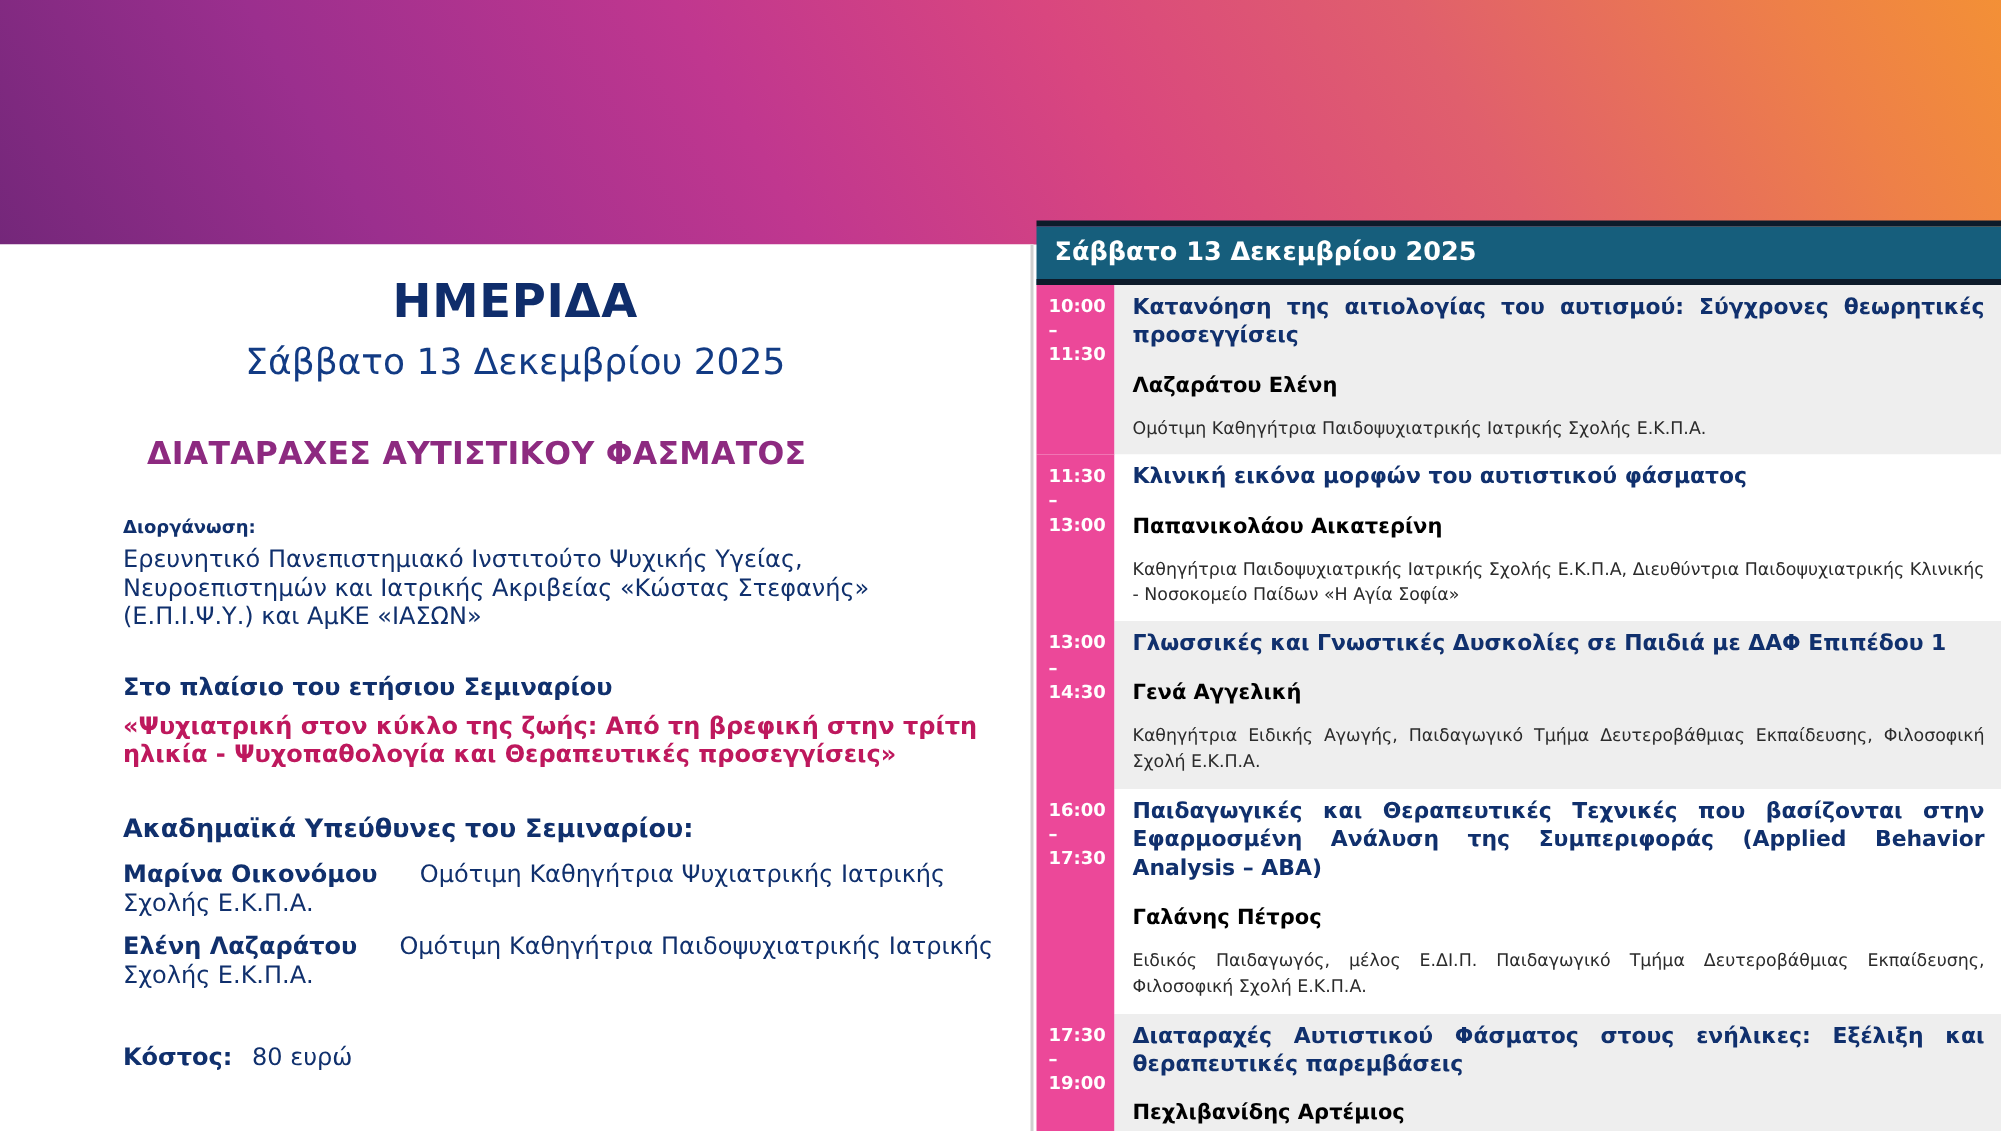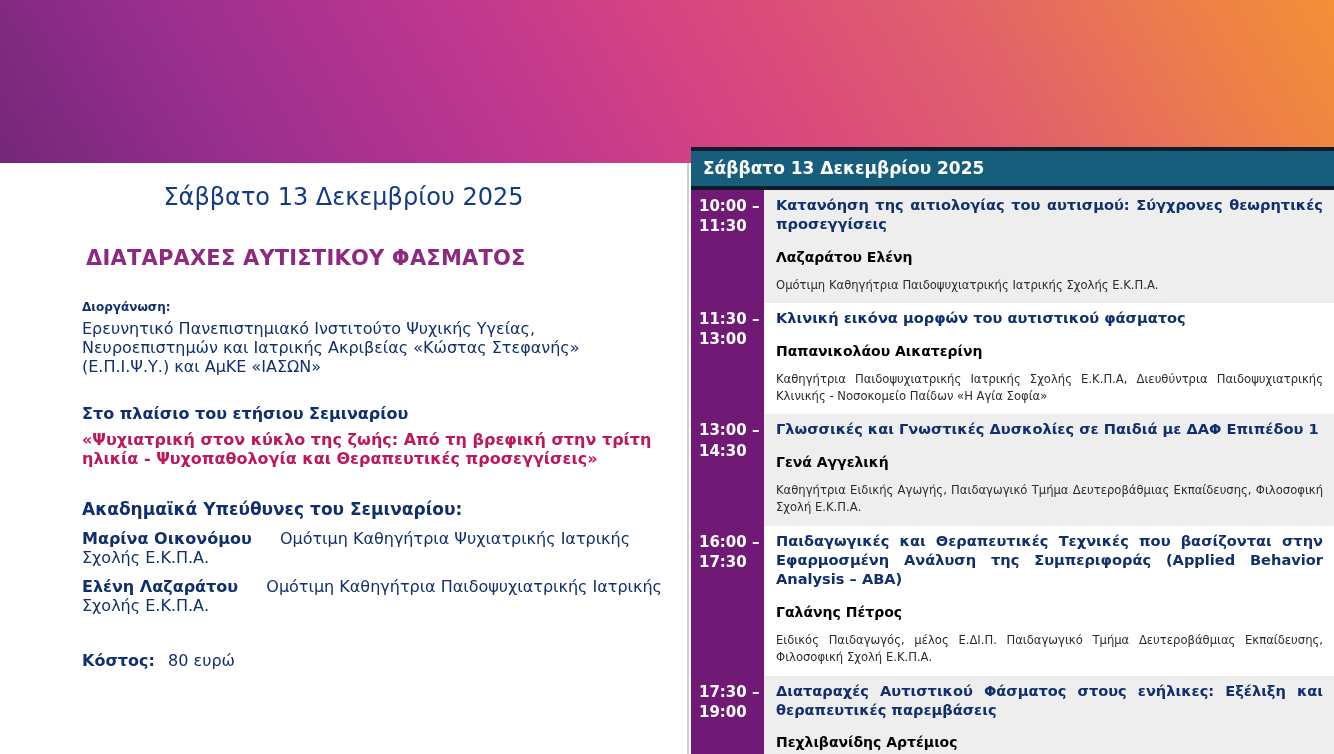--- a/index.html
+++ b/index.html
@@ -64,21 +64,21 @@
     text-align: center;
     margin: 8px 0 0 0;
     padding-right: 60px;
     font-weight: 400;
   }
 
   .section-title {
     color: #8d2a80;
     font-weight: bold;
     font-size: 21px;
-    margin: 35px 0 0 4px;
+    margin: 35px 0 0 16px;
     letter-spacing: 0.2px;
   }
 
   .label-bold {
     color: #10306d;
     font-weight: bold;
     font-size: 12px;
     margin: 30px 0 0 0;
   }
   .body-text {
@@ -149,25 +149,25 @@
   .sched-table {
     width: 100%;
     border-collapse: collapse;
     table-layout: fixed;
   }
   .sched-table td {
     vertical-align: top;
     padding: 0;
   }
   .col-time {
-    width: 73px;
-    background: #701a75;
+    width: 52px;
+    background: #ec4899;
     color: #ffffff;
     font-weight: bold;
-    font-size: 15px;
+    font-size: 12px;
     line-height: 1.35;
     padding: 6px 0 8px 8px !important;
     box-sizing: border-box;
   }
   .col-body {
     padding: 5px 11px 9px 12px !important;
     box-sizing: border-box;
   }
   tr.row-shaded .col-body { background: #eeeeee; }
   tr.row-plain  .col-body { background: #ffffff; }
@@ -194,20 +194,21 @@
     margin: 12px 0 0 0;
   }
 </style>
 </head>
 <body>
 
 <div class="gradient-band"></div>
 
 <div class="flyer">
   <div class="flyer-inner">
+    <div class="doc-title">ΗΜΕΡΙΔΑ</div>
     <div class="doc-subtitle">Σάββατο 13 Δεκεμβρίου 2025</div>
 
     <div class="section-title">ΔΙΑΤΑΡΑΧΕΣ ΑΥΤΙΣΤΙΚΟΥ ΦΑΣΜΑΤΟΣ</div>
 
     <div class="label-bold">Διοργάνωση:</div>
     <div class="body-text">Ερευνητικό Πανεπιστημιακό Ινστιτούτο Ψυχικής Υγείας, Νευροεπιστημών και Ιατρικής Ακριβείας «Κώστας Στεφανής» (Ε.Π.Ι.Ψ.Υ.) και  ΑμΚΕ «ΙΑΣΩΝ»</div>
 
     <div class="plain-bold">Στο πλαίσιο του ετήσιου Σεμιναρίου</div>
     <div class="seminar-title">«Ψυχιατρική στον κύκλο της ζωής: Από τη βρεφική στην τρίτη ηλικία - Ψυχοπαθολογία και Θεραπευτικές προσεγγίσεις»</div>
 

